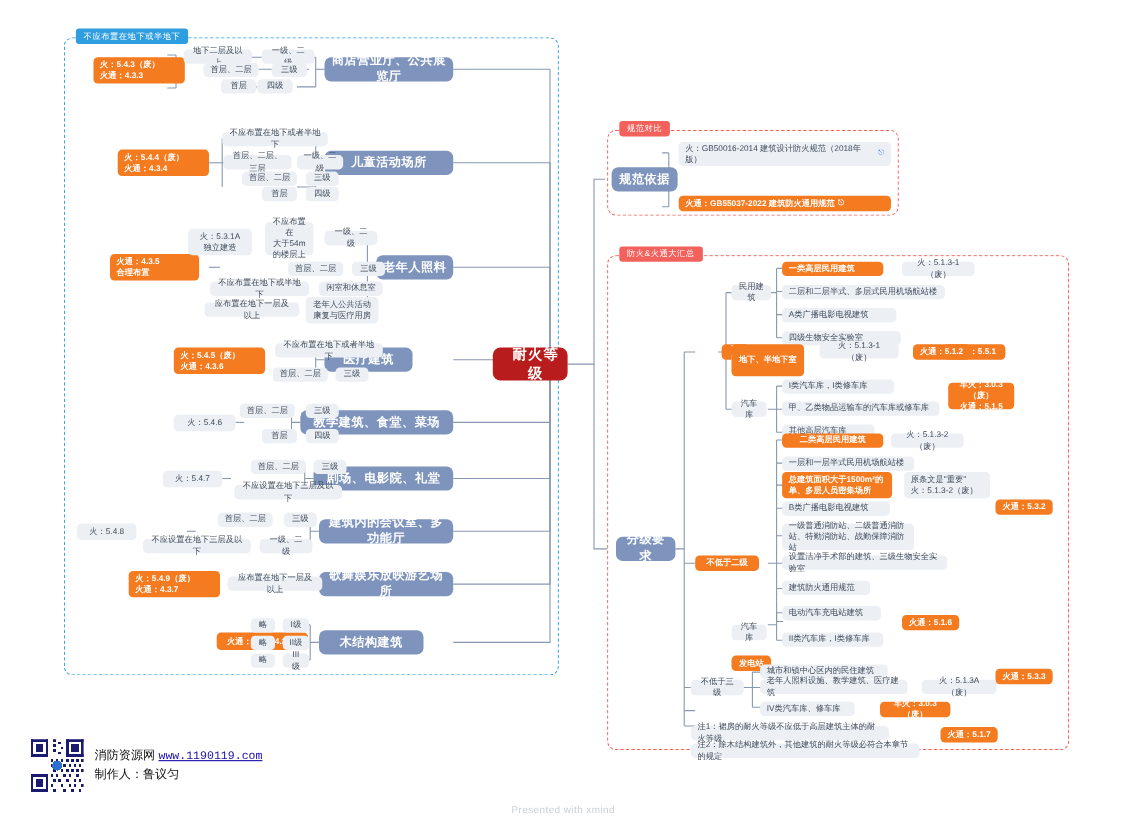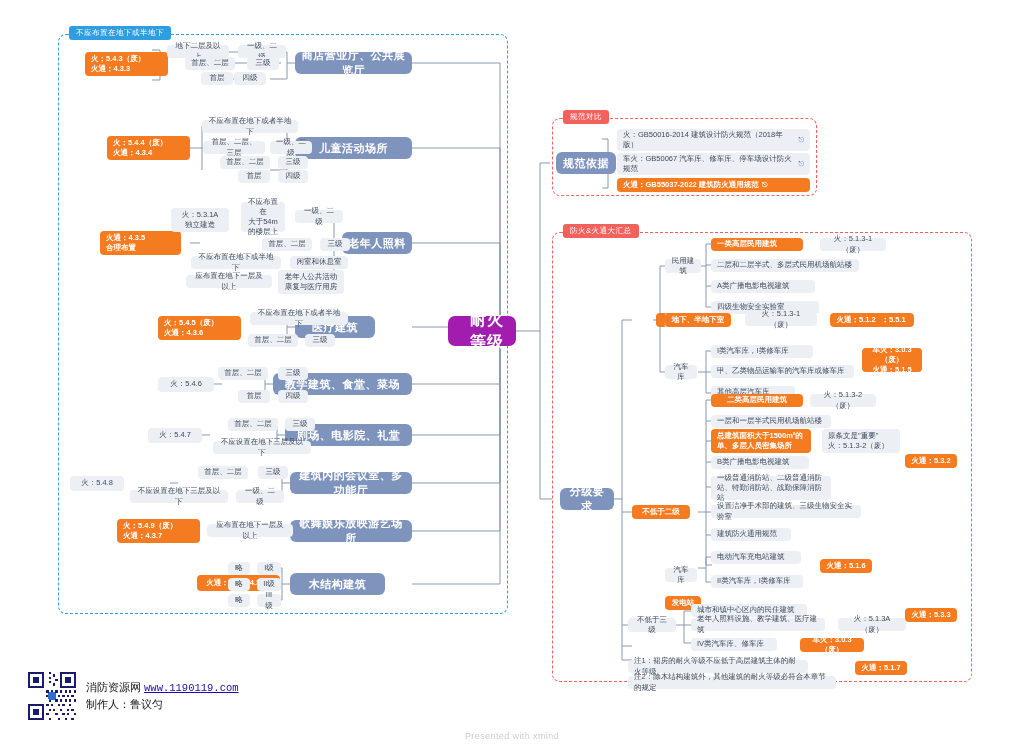--- a/index.html
+++ b/index.html
@@ -30,21 +30,21 @@
   .node {
     position:absolute;
     display:flex; align-items:center; justify-content:center;
     text-align:center;
     border-radius:5px;
     line-height:1.35;
     white-space:pre-line;
     padding:3px 6px;
   }
   .n-root {
-    background:#a21caf; color:#fff; font-size:16px; font-weight:bold;
+    background:#b91c1c; color:#fff; font-size:13px; font-weight:bold;
     border-radius:7px; letter-spacing:1px;padding-left:16px;
   }
   .n-cat {
     background:#7e94bd; color:#fff; font-size:11px; font-weight:bold;
     letter-spacing:.5px; border-radius:6px;
   }
   .n-orange {
     background:#f47b20; color:#fff; font-size:7.5px; font-weight:bold;
     border-radius:4px; text-align:left; justify-content:flex-start;
   }
@@ -237,42 +237,38 @@
   <div class="node n-grey" style="left:228px; top:578px; width:22px; height:13px;">略</div>
   <div class="node n-grey" style="left:257px; top:578px; width:24px; height:13px;">II级</div>
   <div class="node n-grey" style="left:228px; top:594px; width:22px; height:13px;">略</div>
   <div class="node n-grey" style="left:257px; top:594px; width:24px; height:13px;">III级</div>
 
   <div class="node n-cat" style="left:556px; top:152px; width:60px; height:22px;">规范依据</div>
   <div class="node n-grey l" style="left:617px; top:129px; width:193px; height:22px;">
     <span>火：GB50016-2014 建筑设计防火规范（2018年版）</span>
     <span class="ext">⎋</span>
   </div>
-  <div class="node n-grey l" style="left:617px; top:153px; width:193px; height:22px;">
-    <span>车火：GB50067 汽车库、修车库、停车场设计防火规范</span>
-    <span class="ext">⎋</span>
-  </div>
   <div class="node n-orange" style="left:617px; top:178px; width:193px; height:14px;">
     <span>火通：GB55037-2022 建筑防火通用规范</span>
     <span class="ext" style="color:#fff">⎋</span>
   </div>
 
   <div class="node n-cat" style="left:560px; top:488px; width:54px; height:22px;">分级要求</div>
 
   <div class="node n-orange c" style="left:632px; top:313px; width:25px; height:14px;margin-left:24px;">一级</div>
 
   <div class="node n-grey" style="left:665px; top:259px; width:36px; height:14px;">民用建筑</div>
   <div class="node n-orange" style="left:711px; top:238px; width:92px; height:13px;">一类高层民用建筑</div>
   <div class="node n-grey" style="left:820px; top:238px; width:66px; height:13px;">火：5.1.3-1（废）</div>
   <div class="node n-grey l" style="left:711px; top:259px; width:148px; height:13px;">二层和二层半式、多层式民用机场航站楼</div>
   <div class="node n-grey l" style="left:711px; top:280px; width:104px; height:13px;">A类广播电影电视建筑</div>
   <div class="node n-grey l" style="left:711px; top:301px; width:108px; height:13px;">四级生物安全实验室</div>
   <div class="node n-orange c" style="left:858px; top:313px; width:56px; height:14px;">火通：5.5.1</div>
 
-  <div class="node n-orange c" style="left:665px; top:313px; width:66px; height:14px;text-align:center;">地下、半地下室</div>
+  <div class="node n-orange c" style="left:665px; top:313px; width:66px; height:29px;text-align:center;">地下、半地下室</div>
   <div class="node n-grey" style="left:745px; top:313px; width:72px; height:13px;">火：5.1.3-1（废）</div>
   <div class="node n-orange c" style="left:830px; top:313px; width:52px; height:14px;">火通：5.1.2</div>
 
   <div class="node n-grey" style="left:665px; top:365px; width:32px; height:14px;">汽车库</div>
   <div class="node n-grey l" style="left:711px; top:345px; width:102px; height:13px;">I类汽车库，I类修车库</div>
   <div class="node n-grey l" style="left:711px; top:365px; width:143px; height:13px;">甲、乙类物品运输车的汽车库或修车库</div>
   <div class="node n-grey l" style="left:711px; top:386px; width:84px; height:13px;">其他高层汽车库</div>
   <div class="node n-orange c" style="left:862px; top:348px; width:60px; height:24px;">车火：3.0.3（废）
 火通：5.1.5</div>
 

